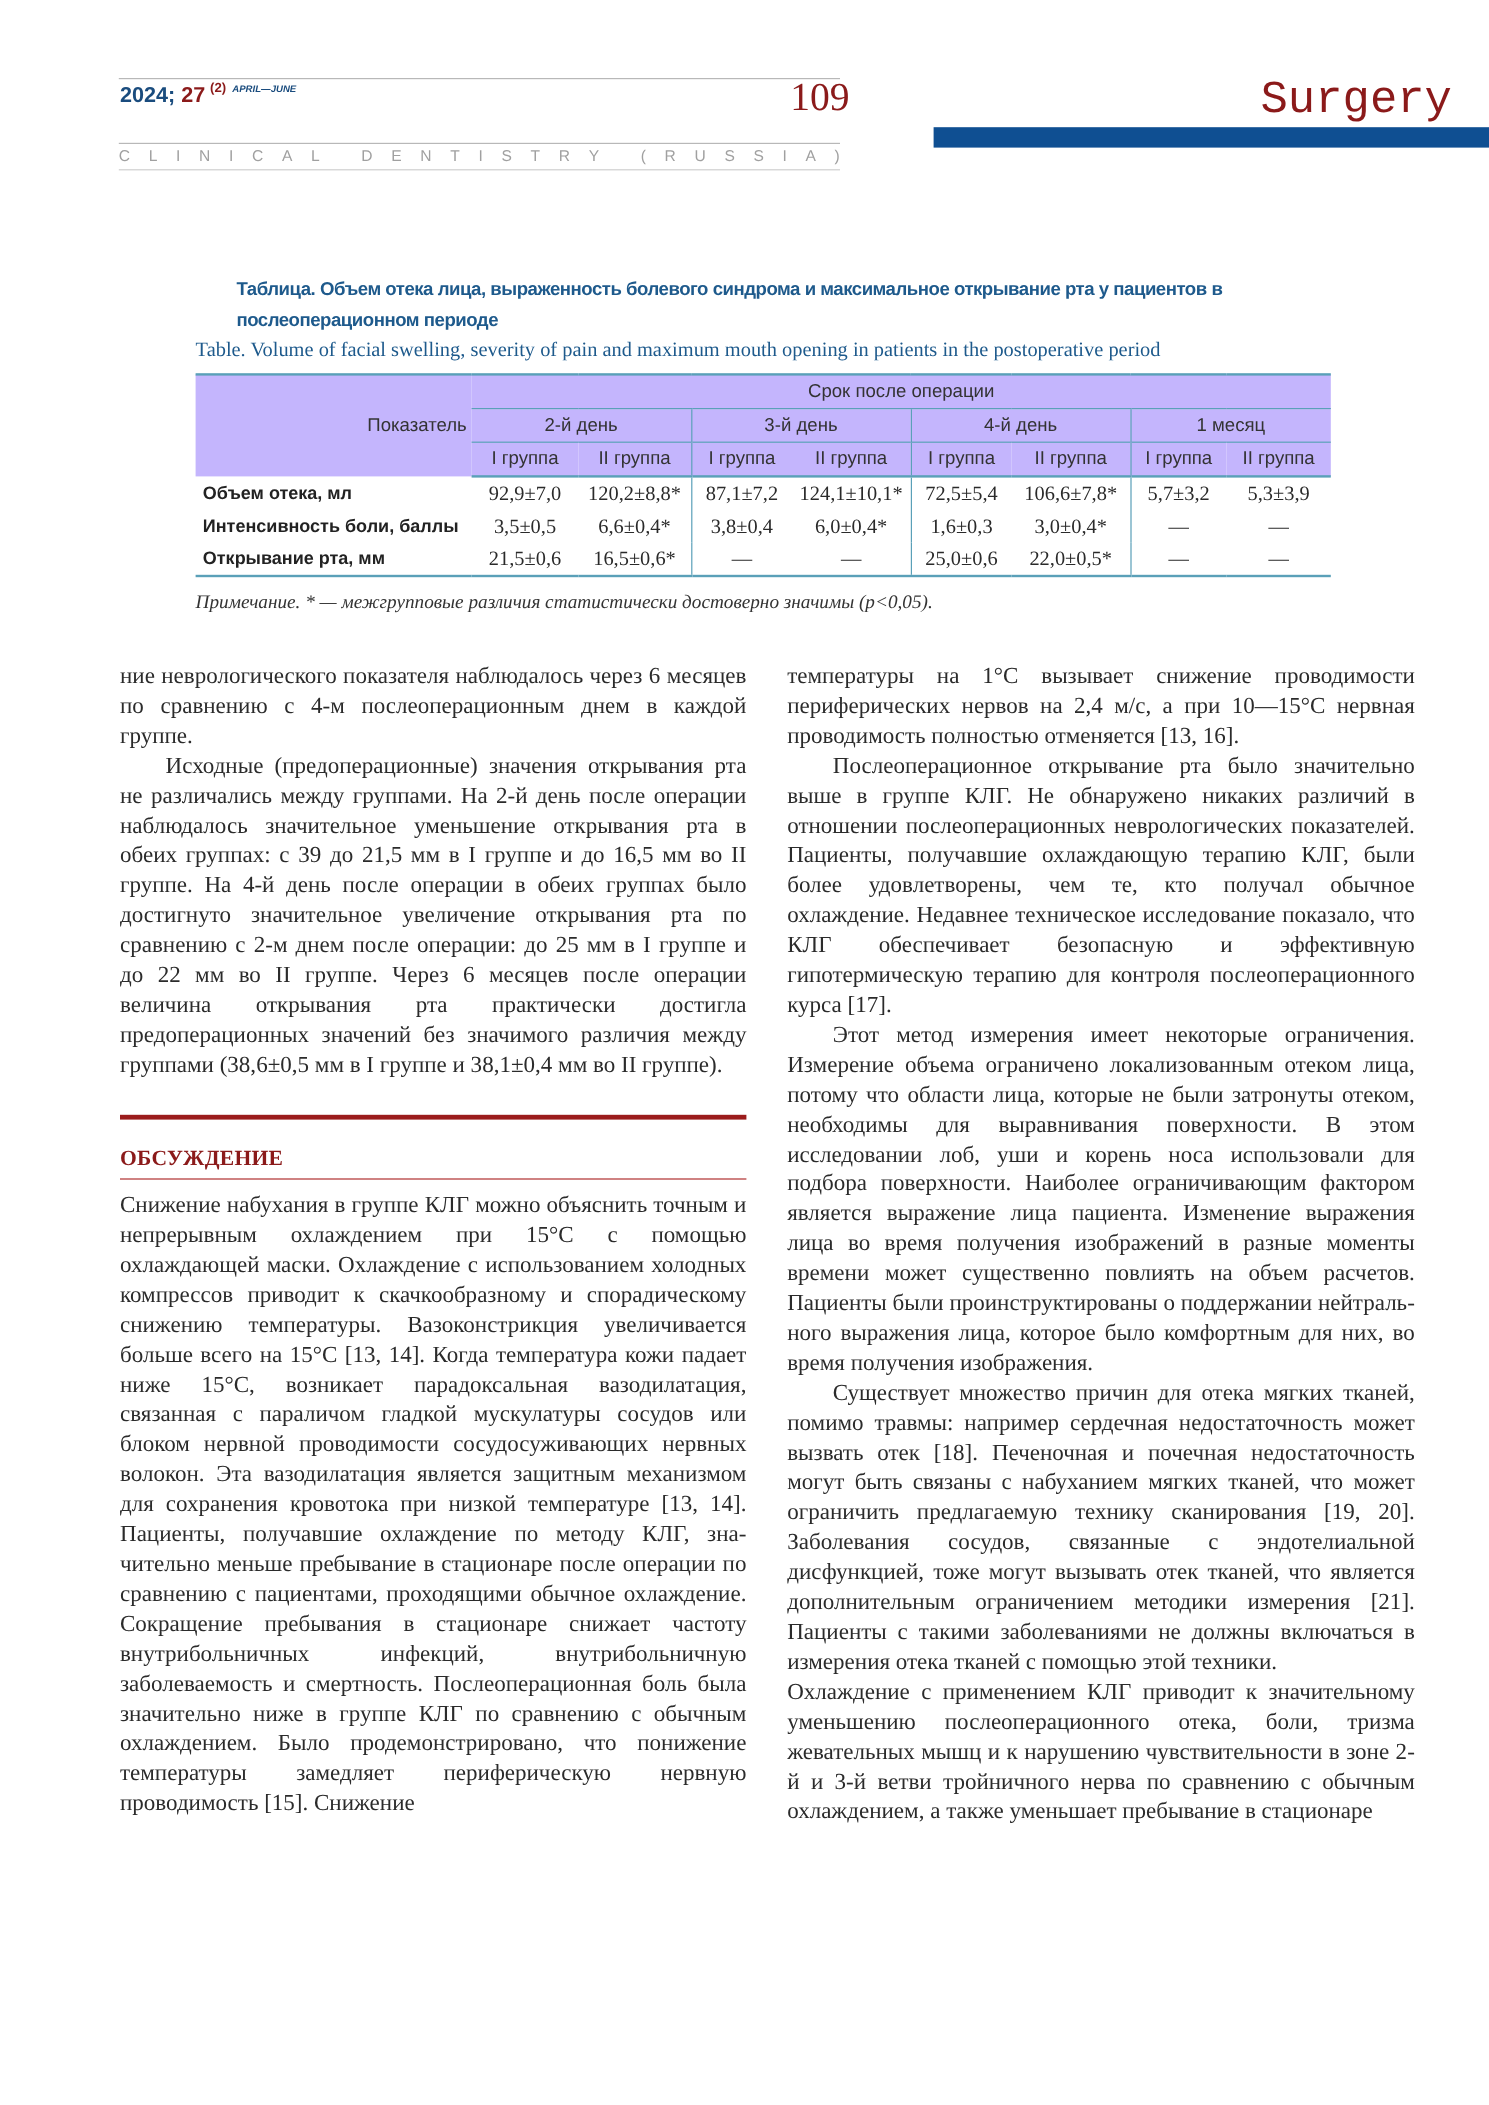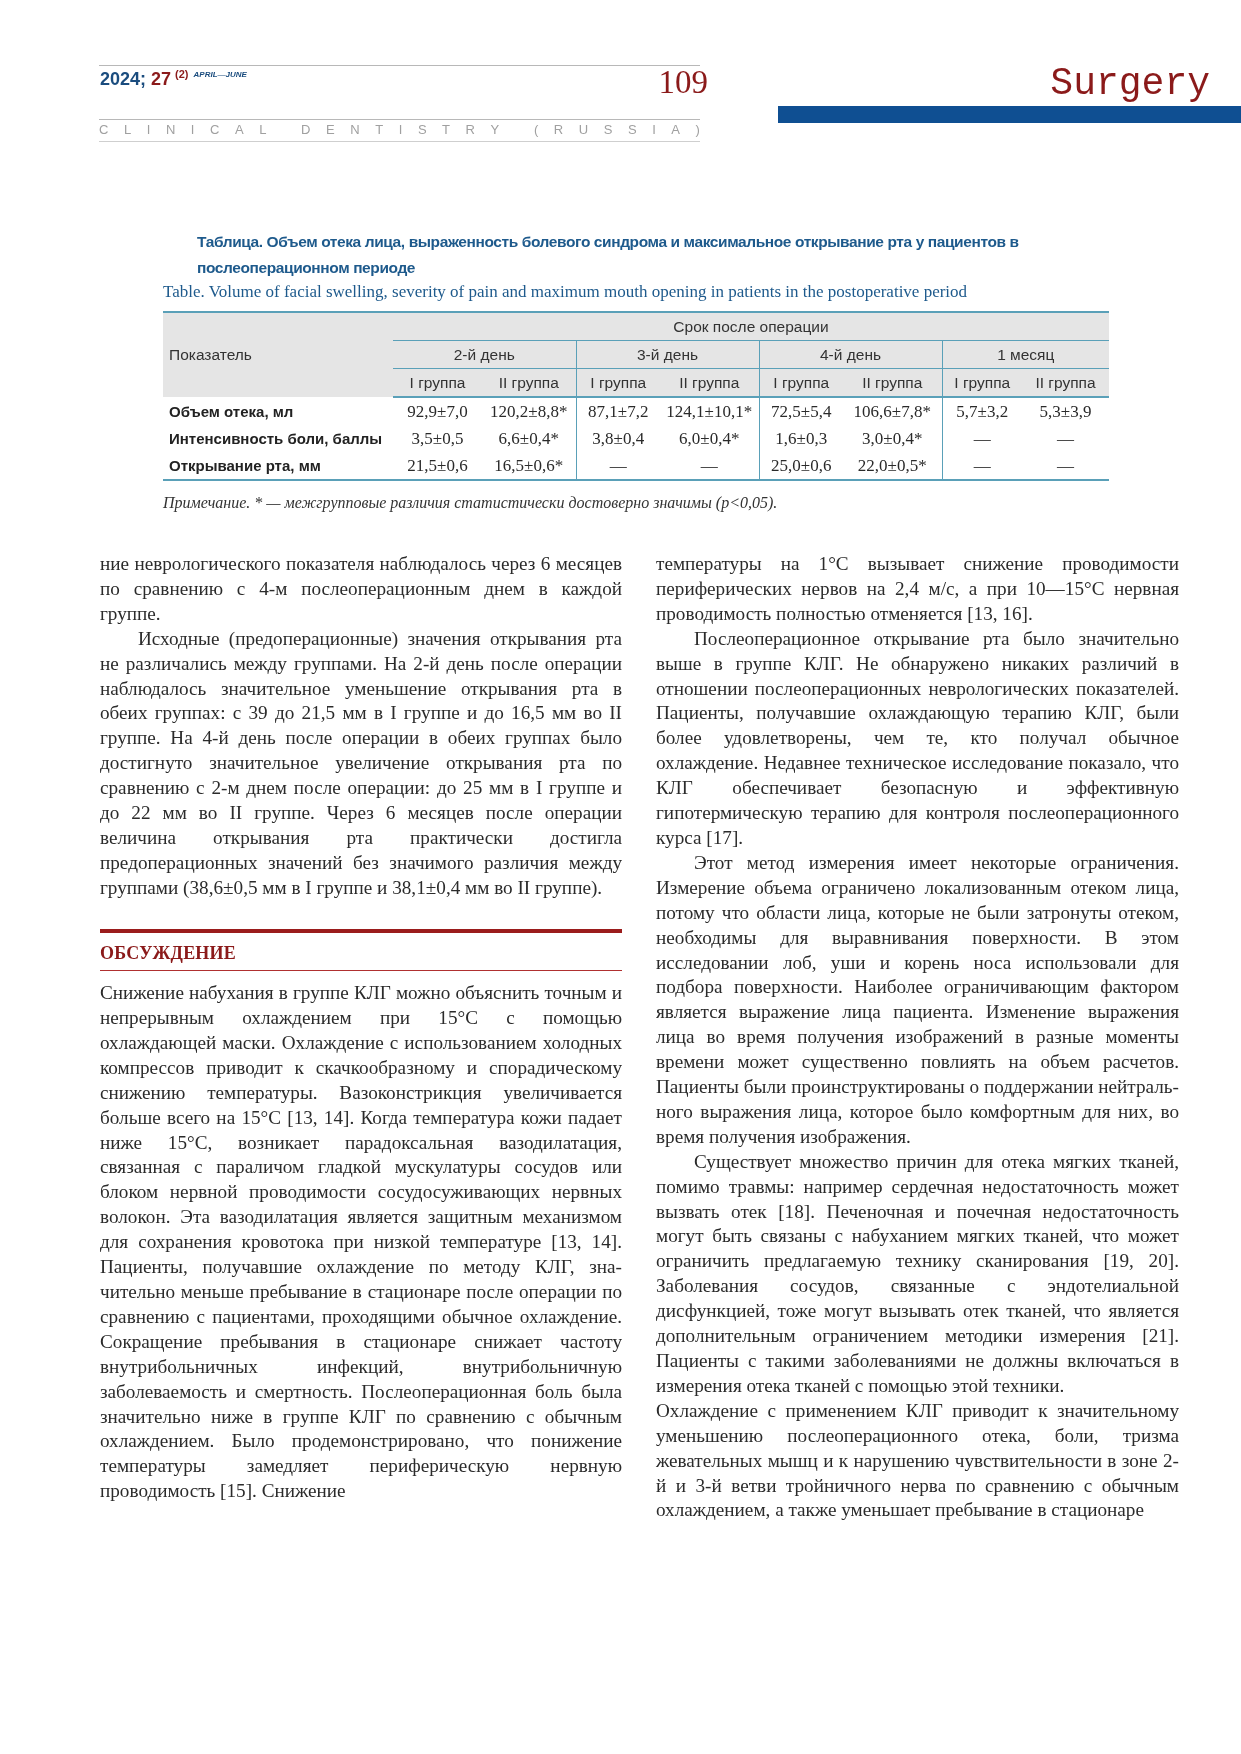--- a/index.html
+++ b/index.html
@@ -15,40 +15,40 @@
   .journal span { display:inline-block; }
   .hdr-botline { position:absolute; left:99px; top:141px; width:601px; height:1px; background:#cfcfcf; }
   .section-title { position:absolute; left:1040px; top:62px; width:170px; text-align:right; font-family:Liberation Mono, monospace; font-size:38px; color:#8b1a1a; }
   .bluebar { position:absolute; left:778px; top:106px; width:463px; height:17px; background:#0f4f92; }
 
   
   .tbl-title-ru { position:absolute; left:163px; top:229px; width:940px; font-family:"Liberation Sans", sans-serif; font-weight:bold; font-size:15.5px; line-height:26px; color:#1e5a8c; letter-spacing:-0.4px;margin-left:34px; }
   .tbl-title-en { position:absolute; left:163px; top:282px; font-family:"Liberation Serif", serif; font-size:17px; color:#1e5a8c; white-space:nowrap; }
   table.data { position:absolute; left:163px; top:311px; width:946px; border-collapse:collapse; font-size:16px; }
   table.data td, table.data th { padding:0 4px; height:27px; white-space:nowrap; font-weight:normal; }
-  table.data thead th { background:#e5e5e5; font-family:"Liberation Sans", sans-serif; font-size:15.5px; color:#333; text-align:center; }
-  table.data thead th.rowhead { text-align:left; padding-left:6px; }
+  table.data thead th { background:#c4b5fd; font-family:"Liberation Sans", sans-serif; font-size:15.5px; color:#333; text-align:center; }
+  table.data thead th.rowhead { text-align:right; padding-left:6px; }
   table.data thead tr:first-child th { border-top:2px solid #5aa0b8; }
   .bt { border-top:1.5px solid #5aa0b8; }
   .bl { border-left:1.5px solid #5aa0b8; }
   table.data thead tr:last-child th { border-bottom:2px solid #5aa0b8; }
   table.data tbody td { font-family:"Liberation Serif", serif; font-size:17px; color:#2a2a2a; text-align:center; height:27px; }
   table.data tbody td.label { font-family:"Liberation Sans", sans-serif; font-weight:bold; font-size:15px; text-align:left; padding-left:6px; color:#222;margin-left:45px; }
   table.data tbody tr:last-child td { border-bottom:2px solid #5aa0b8; }
   .note { position:absolute; left:163px; top:494px; font-family:"Liberation Serif", serif; font-style:italic; font-size:16px; color:#333; white-space:nowrap; }
 
   
   .col { position:absolute; top:552px; width:522px; font-family:"Liberation Serif", serif; font-size:19.2px; line-height:24.9px; color:#2b2b2b; text-align:justify; }
   .col.left { left:100px; }
   .col.right { left:656px; top:552px; width:523px; }
   .col p { margin:0; hyphens:manual; }
   .col p.indent { text-indent:38px; }
   .sec-head { margin:28px 0 10px 0; }
   .sec-head .thick { height:4px; background:#9b1c1c; }
-  .sec-head .label { font-family:"Liberation Serif", serif; font-weight:bold; font-size:18px; color:#8b1a1a; padding:8px 0 4px 0; letter-spacing:0.2px; }
+  .sec-head .label { font-family:"Liberation Serif", serif; font-weight:bold; font-size:18px; color:#8b1a1a; padding:20px 0 4px 0; letter-spacing:0.2px; }
   .sec-head .thin { height:1.5px; background:#b03030; }
 </style>
 </head>
 <body>
 
 <div class="hdr-topline"></div>
 <div class="issue">
   <span>2024;</span>
   <span class="vol">27</span><sup>(2)</sup><span class="period">APRIL—JUNE</span>
 </div>

